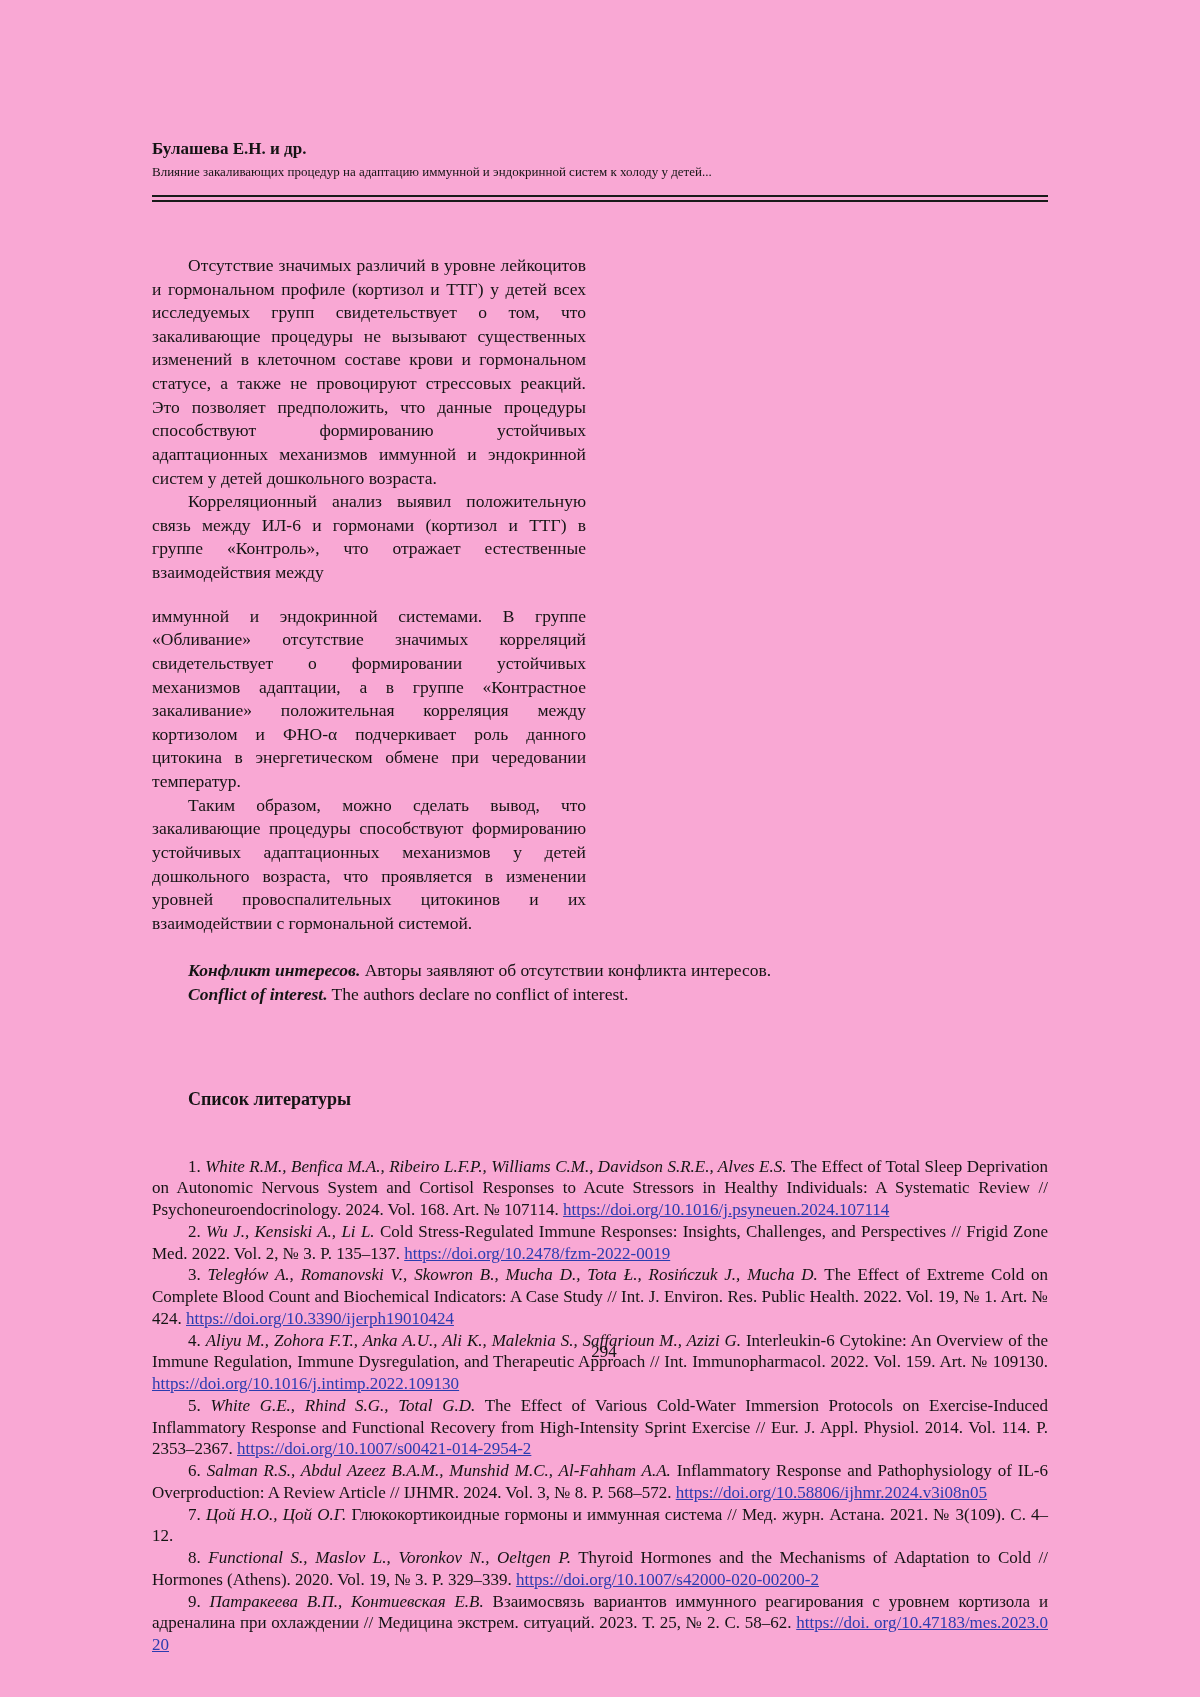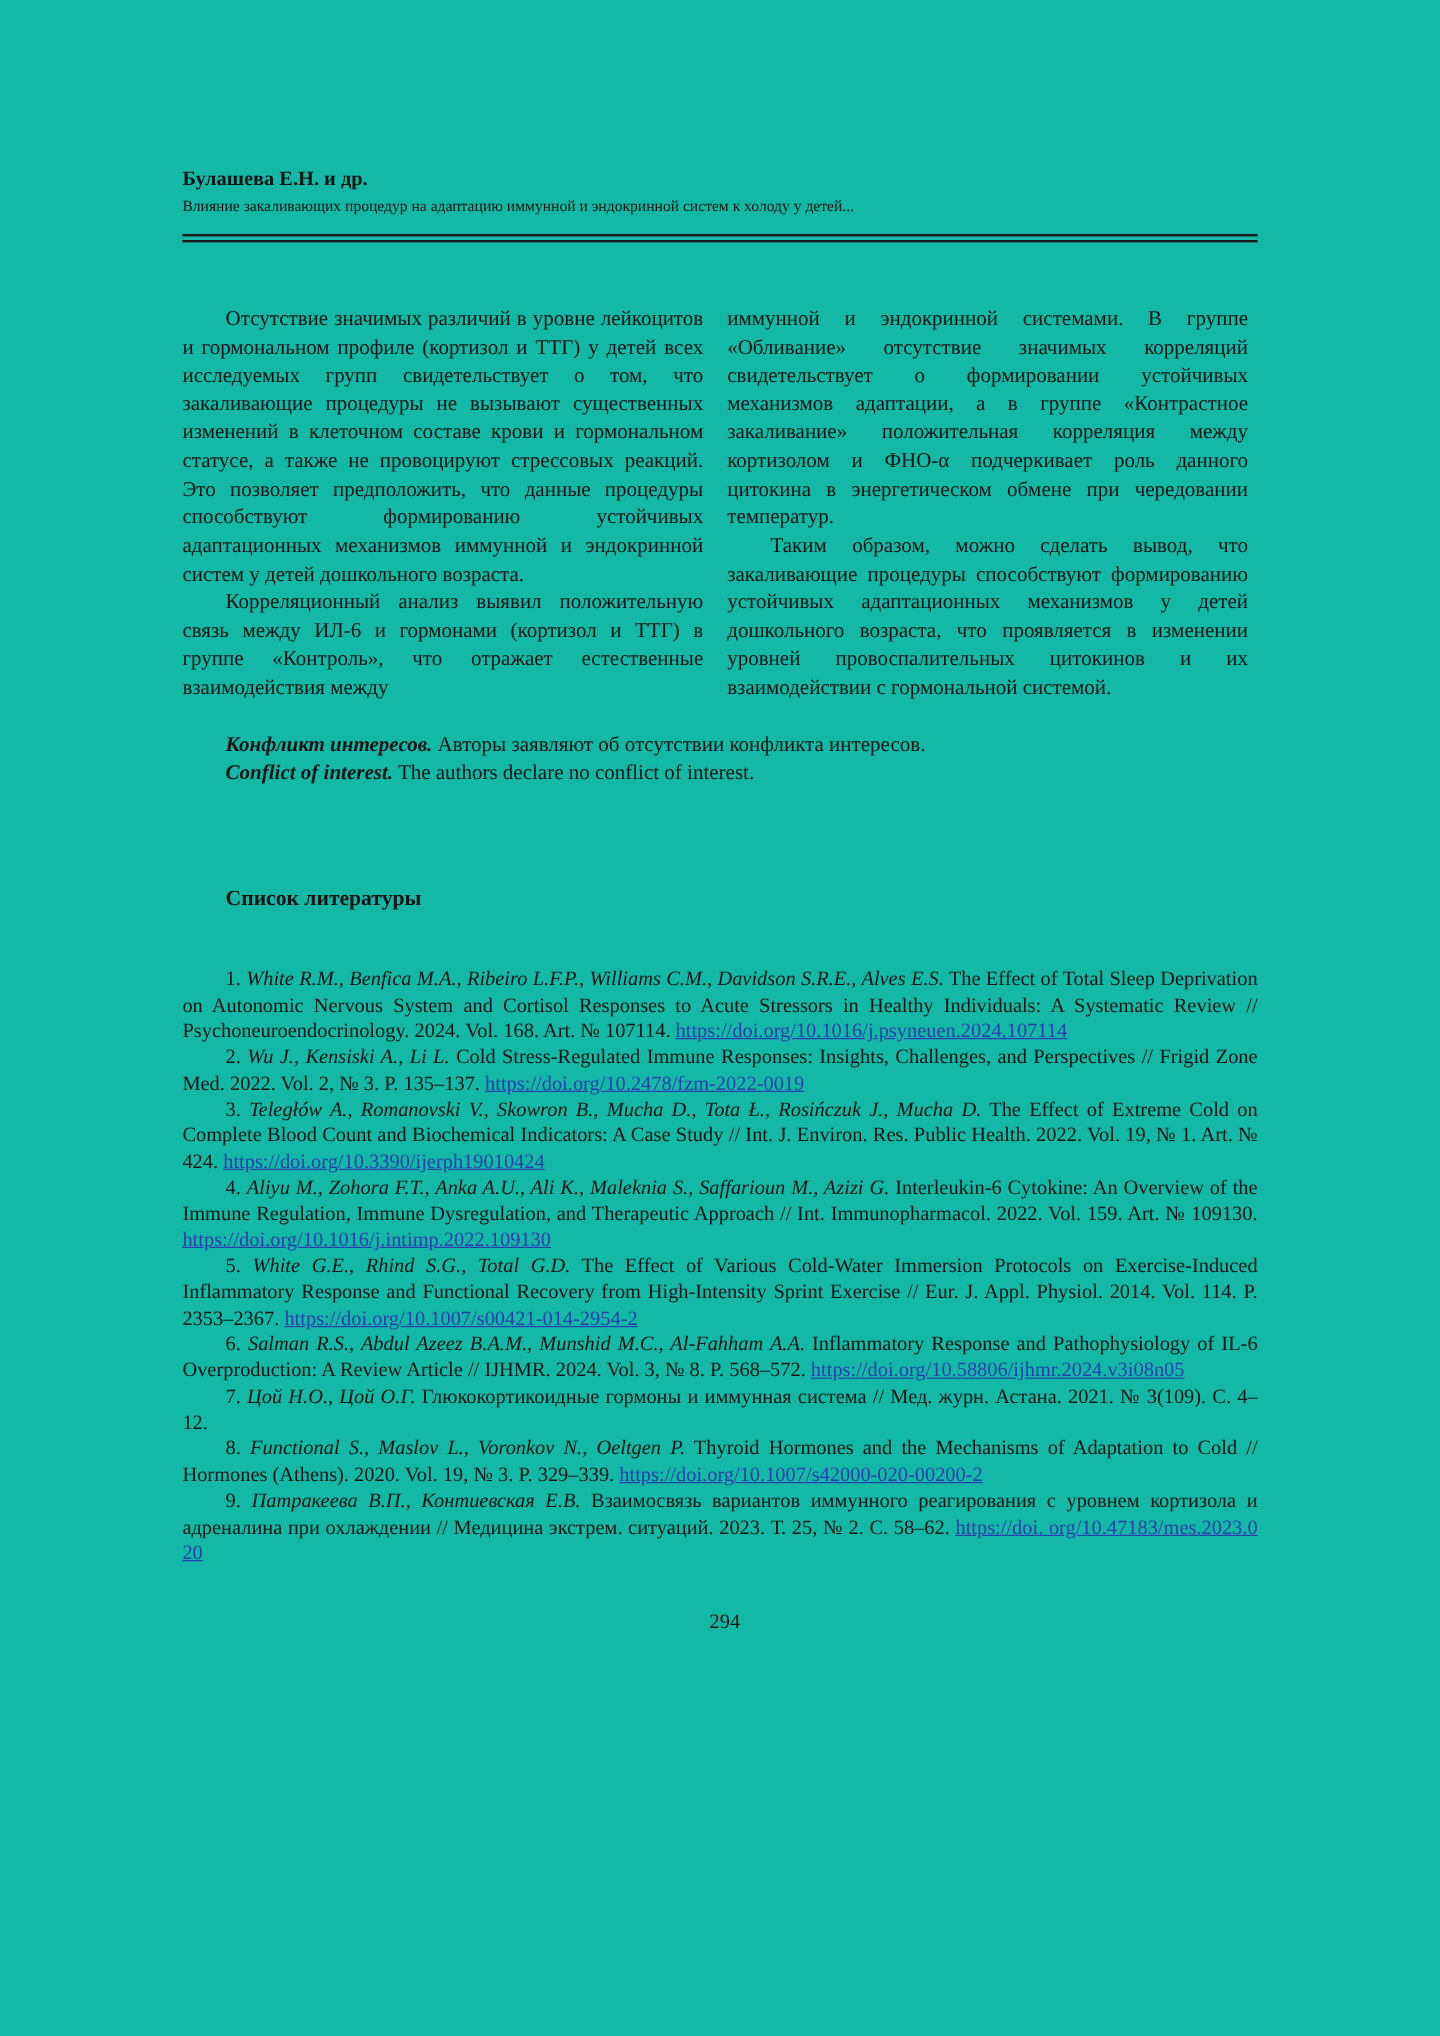--- a/index.html
+++ b/index.html
@@ -5,21 +5,21 @@
   html, body {
     margin: 0;
     padding: 0;
     background: #ffffff;
   }
   .page {
     position: relative;
     width: 1200px;
     height: 1697px;
     margin: 0 auto;
-    background: #14b8a6;
+    background: #f9a8d4;
     box-sizing: border-box;
     padding: 138px 152px 0 152px;
     font-family: "Liberation Serif", serif;
     color: #141414;
   }
   
   .header-authors {
     font-weight: bold;
     font-size: 17px;
     line-height: 1.3;
@@ -33,20 +33,21 @@
     margin-top: 14px;
     height: 3px;
     border-top: 2.5px solid #1a1a1a;
     border-bottom: 2px solid #1a1a1a;
   }
   
   .columns {
     display: flex;
     gap: 20px;
     margin-top: 52px;
+    flex-direction: column;
   }
   .col {
     width: 434px;
     font-size: 17.5px;
     line-height: 1.35;
     text-align: justify;
   }
   p { margin: 0; }
   .indent { text-indent: 36px; }
   

